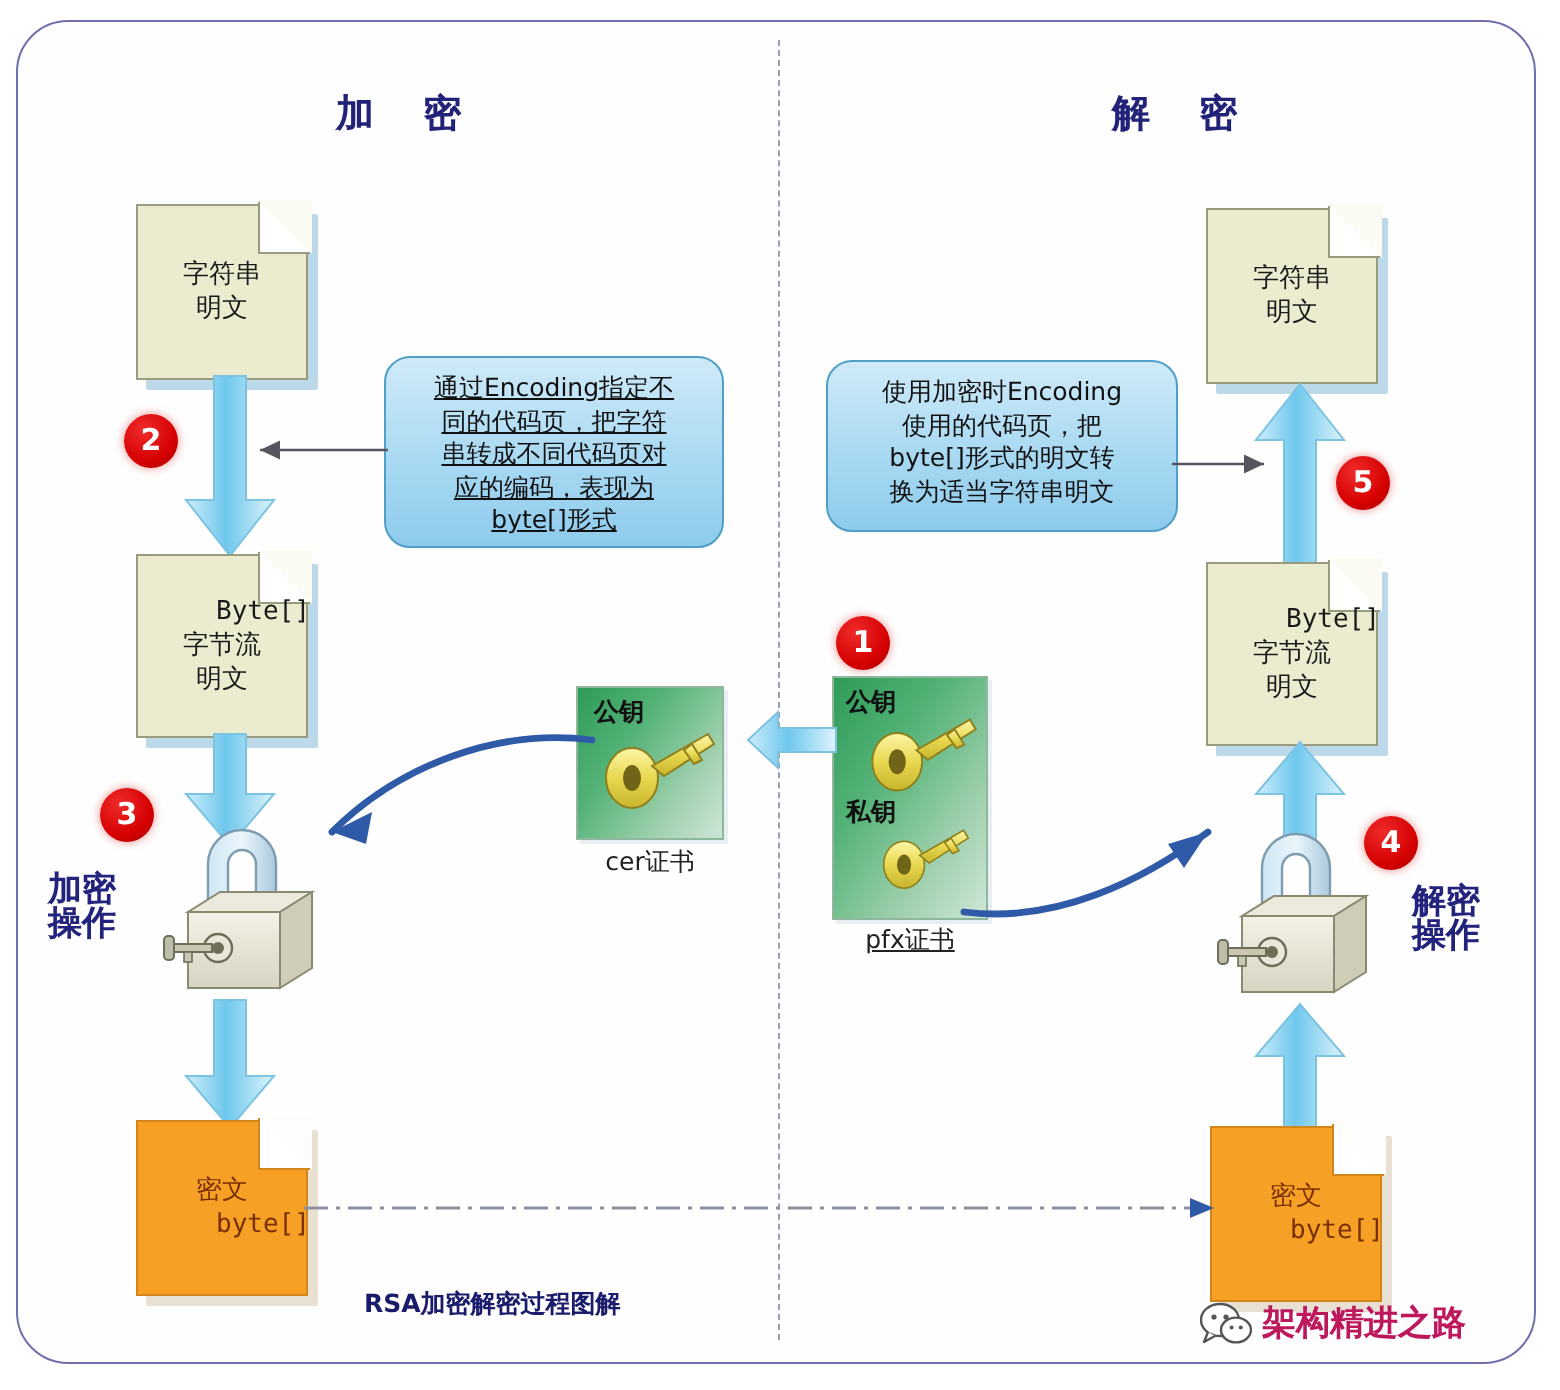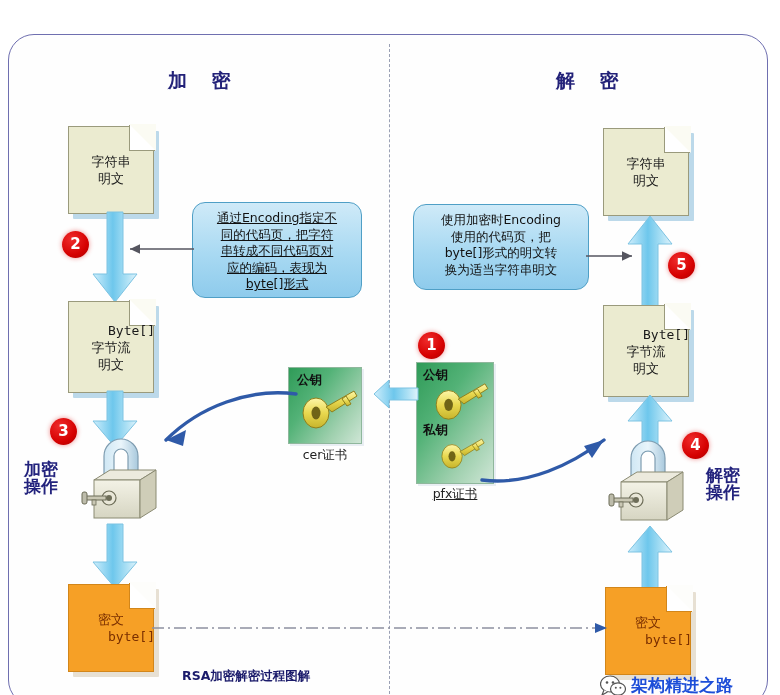--- a/index.html
+++ b/index.html
@@ -1,21 +1,21 @@
 <!DOCTYPE html>
 <html><head>
 <meta charset="utf-8">
 <title>RSA</title>
 <style>
   html,body{margin:0;padding:0;background:#ffffff;}
   body{
     font-family:"DejaVu Sans","Liberation Sans",sans-serif;
     width:780px;height:695px;overflow:hidden;position:relative;
   }
-  #stage{position:relative;width:780px;height:644px;background:#fff;margin-top:24px;}
+  #stage{position:relative;width:780px;height:644px;background:#fff;}
 
   
   .frame{
     position:absolute;left:8px;top:10px;width:760px;height:672px;
     border:1.6px solid #6f6fb0;border-radius:26px;background:#fefefe;
     box-sizing:border-box;
   }
   
   .divider{
     position:absolute;left:389px;top:20px;width:0;height:650px;
@@ -122,21 +122,21 @@
     position:absolute;color:rgba(150,160,175,.20);font-weight:bold;
     font-family:"DejaVu Serif","Liberation Serif",serif;pointer-events:none;
     user-select:none;
   }
   .wm-url{
     position:absolute;color:rgba(140,150,165,.55);font-size:13px;
     letter-spacing:.4px;white-space:nowrap;
   }
   
   .brand{position:absolute;display:flex;align-items:center;gap:5px;}
-  .brand .bt{color:#1d4ed8;font-size:17px;font-weight:bold;white-space:nowrap;
+  .brand .bt{color:#be185d;font-size:17px;font-weight:bold;white-space:nowrap;
      font-family:"DejaVu Sans","Liberation Sans",sans-serif;}
 </style>
 </head>
 <body>
 
 <div id="stage">
 
   <div class="wm" style="left:255px;top:96px;font-size:150px;">C</div>
   <div class="wm" style="left:470px;top:86px;font-size:150px;">n</div>
   <div class="wm" style="left:155px;top:300px;font-size:150px;">k</div>

